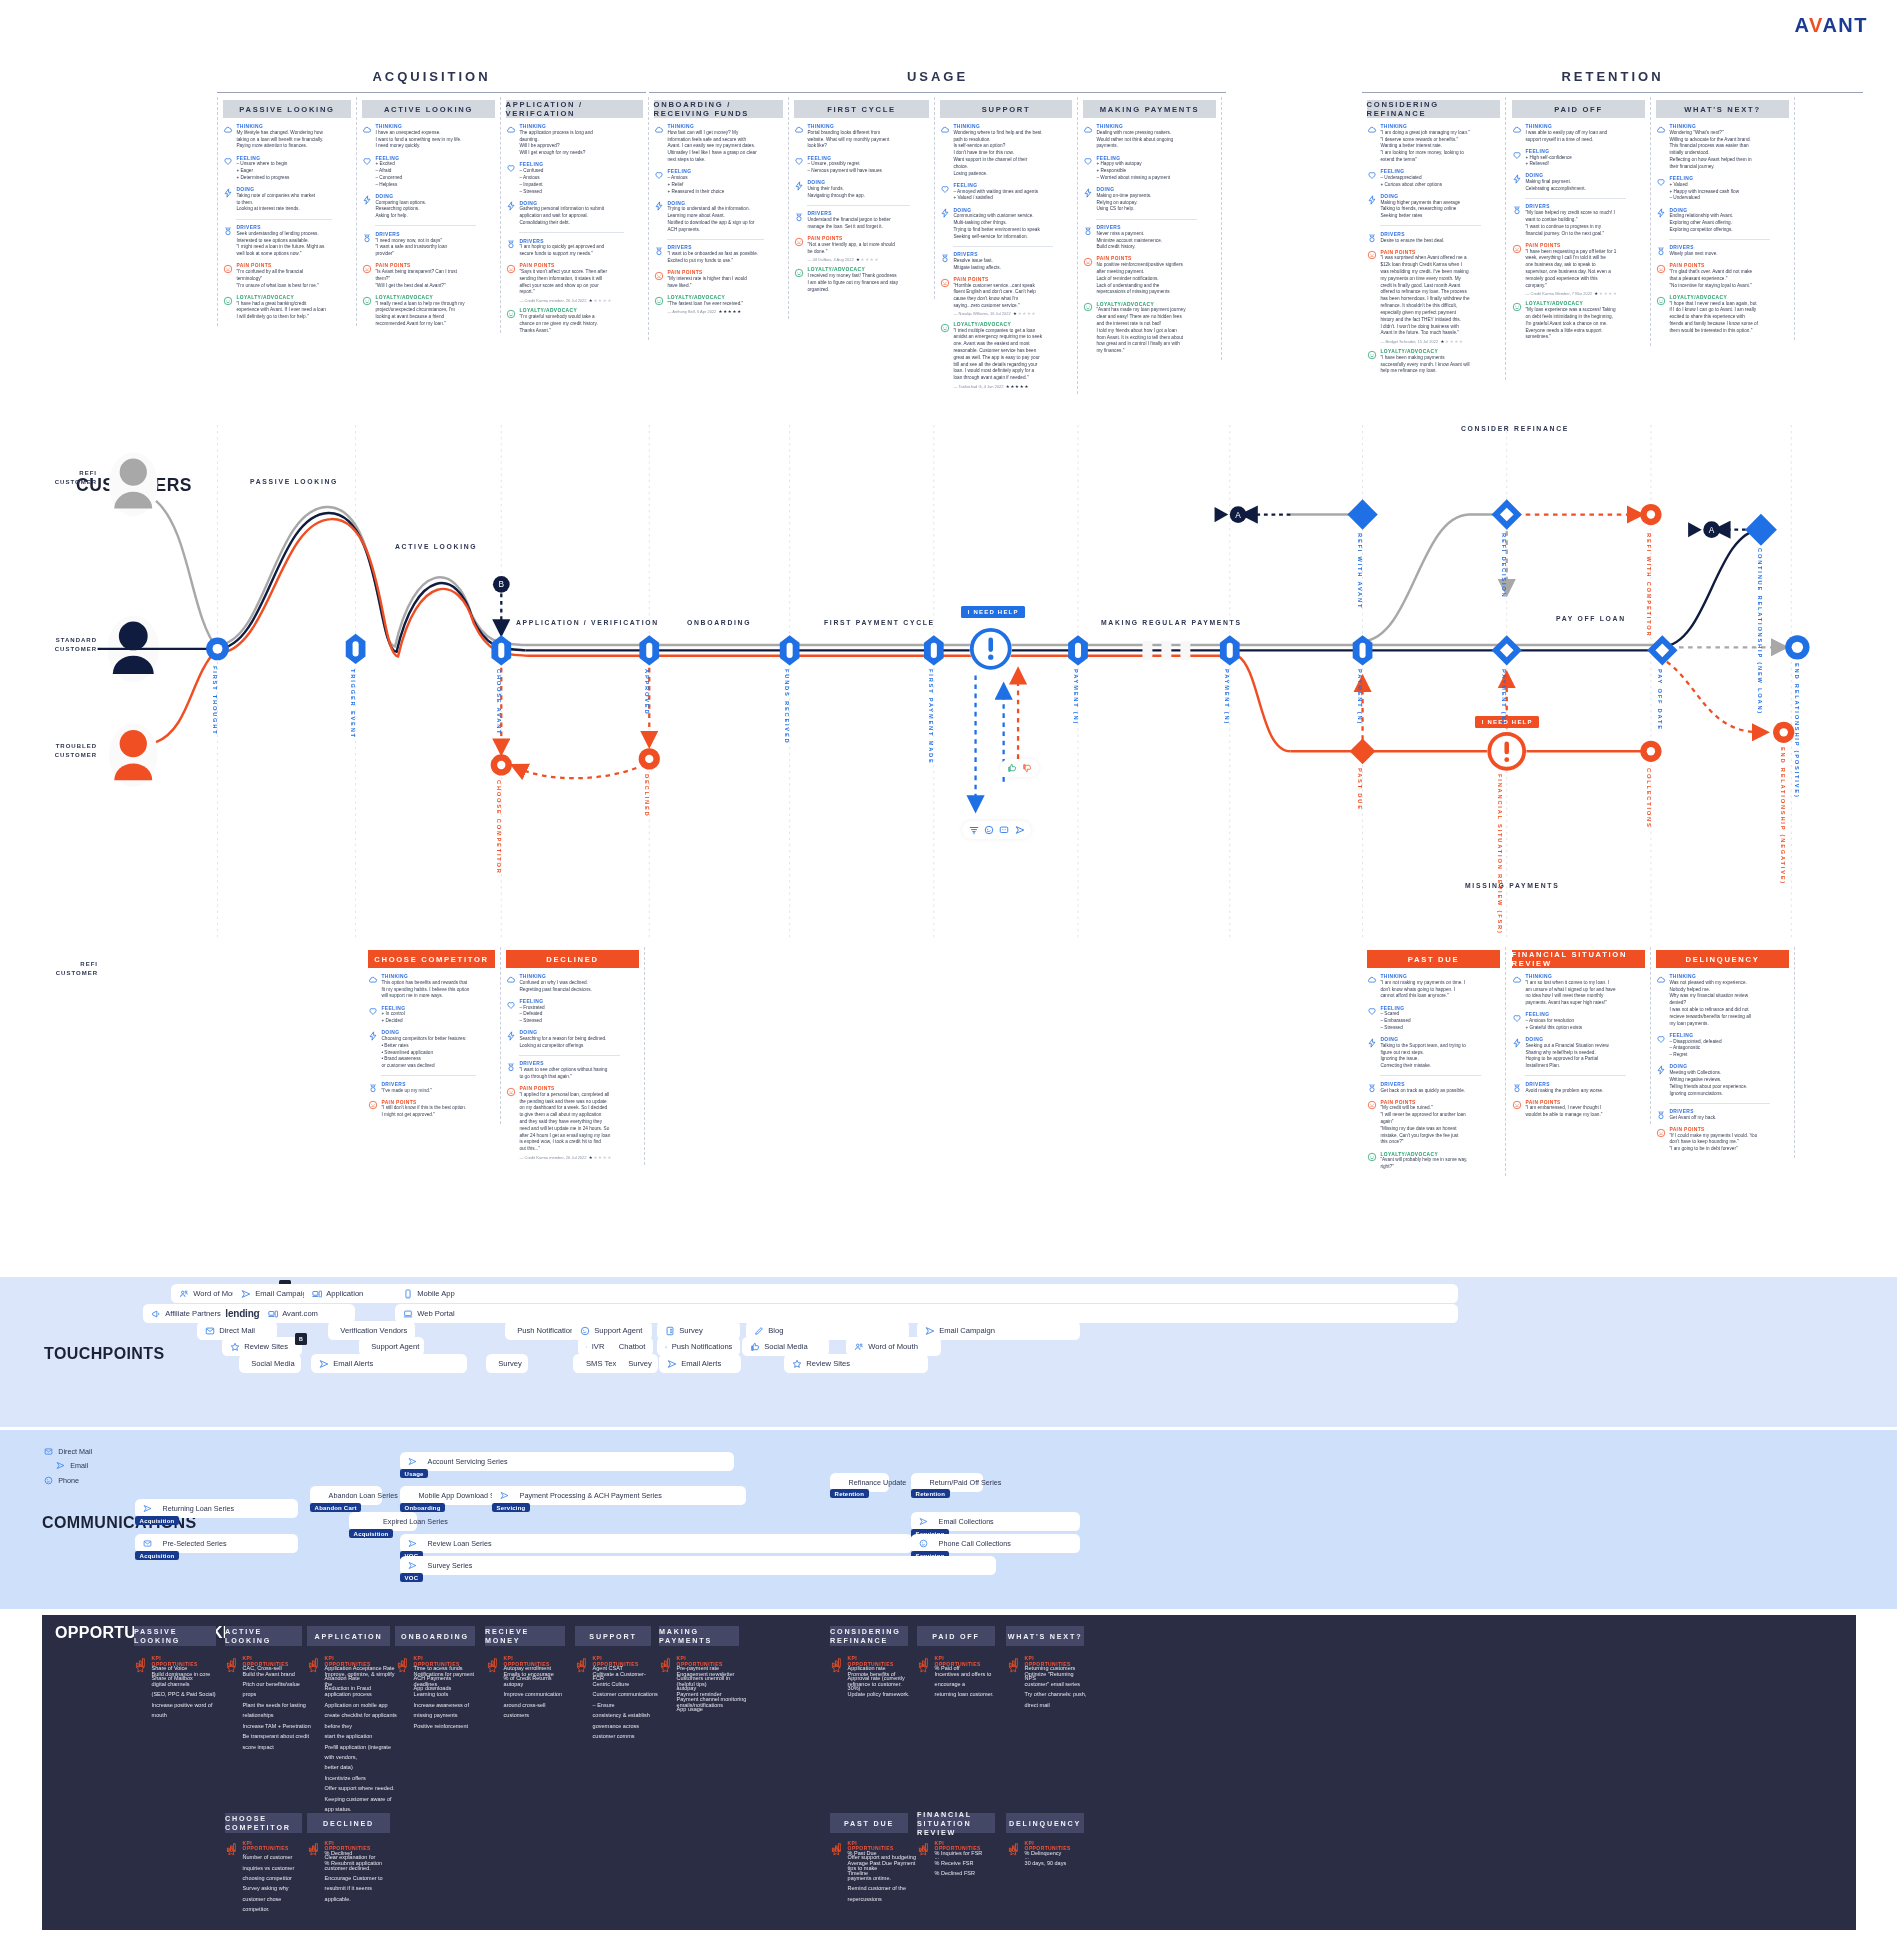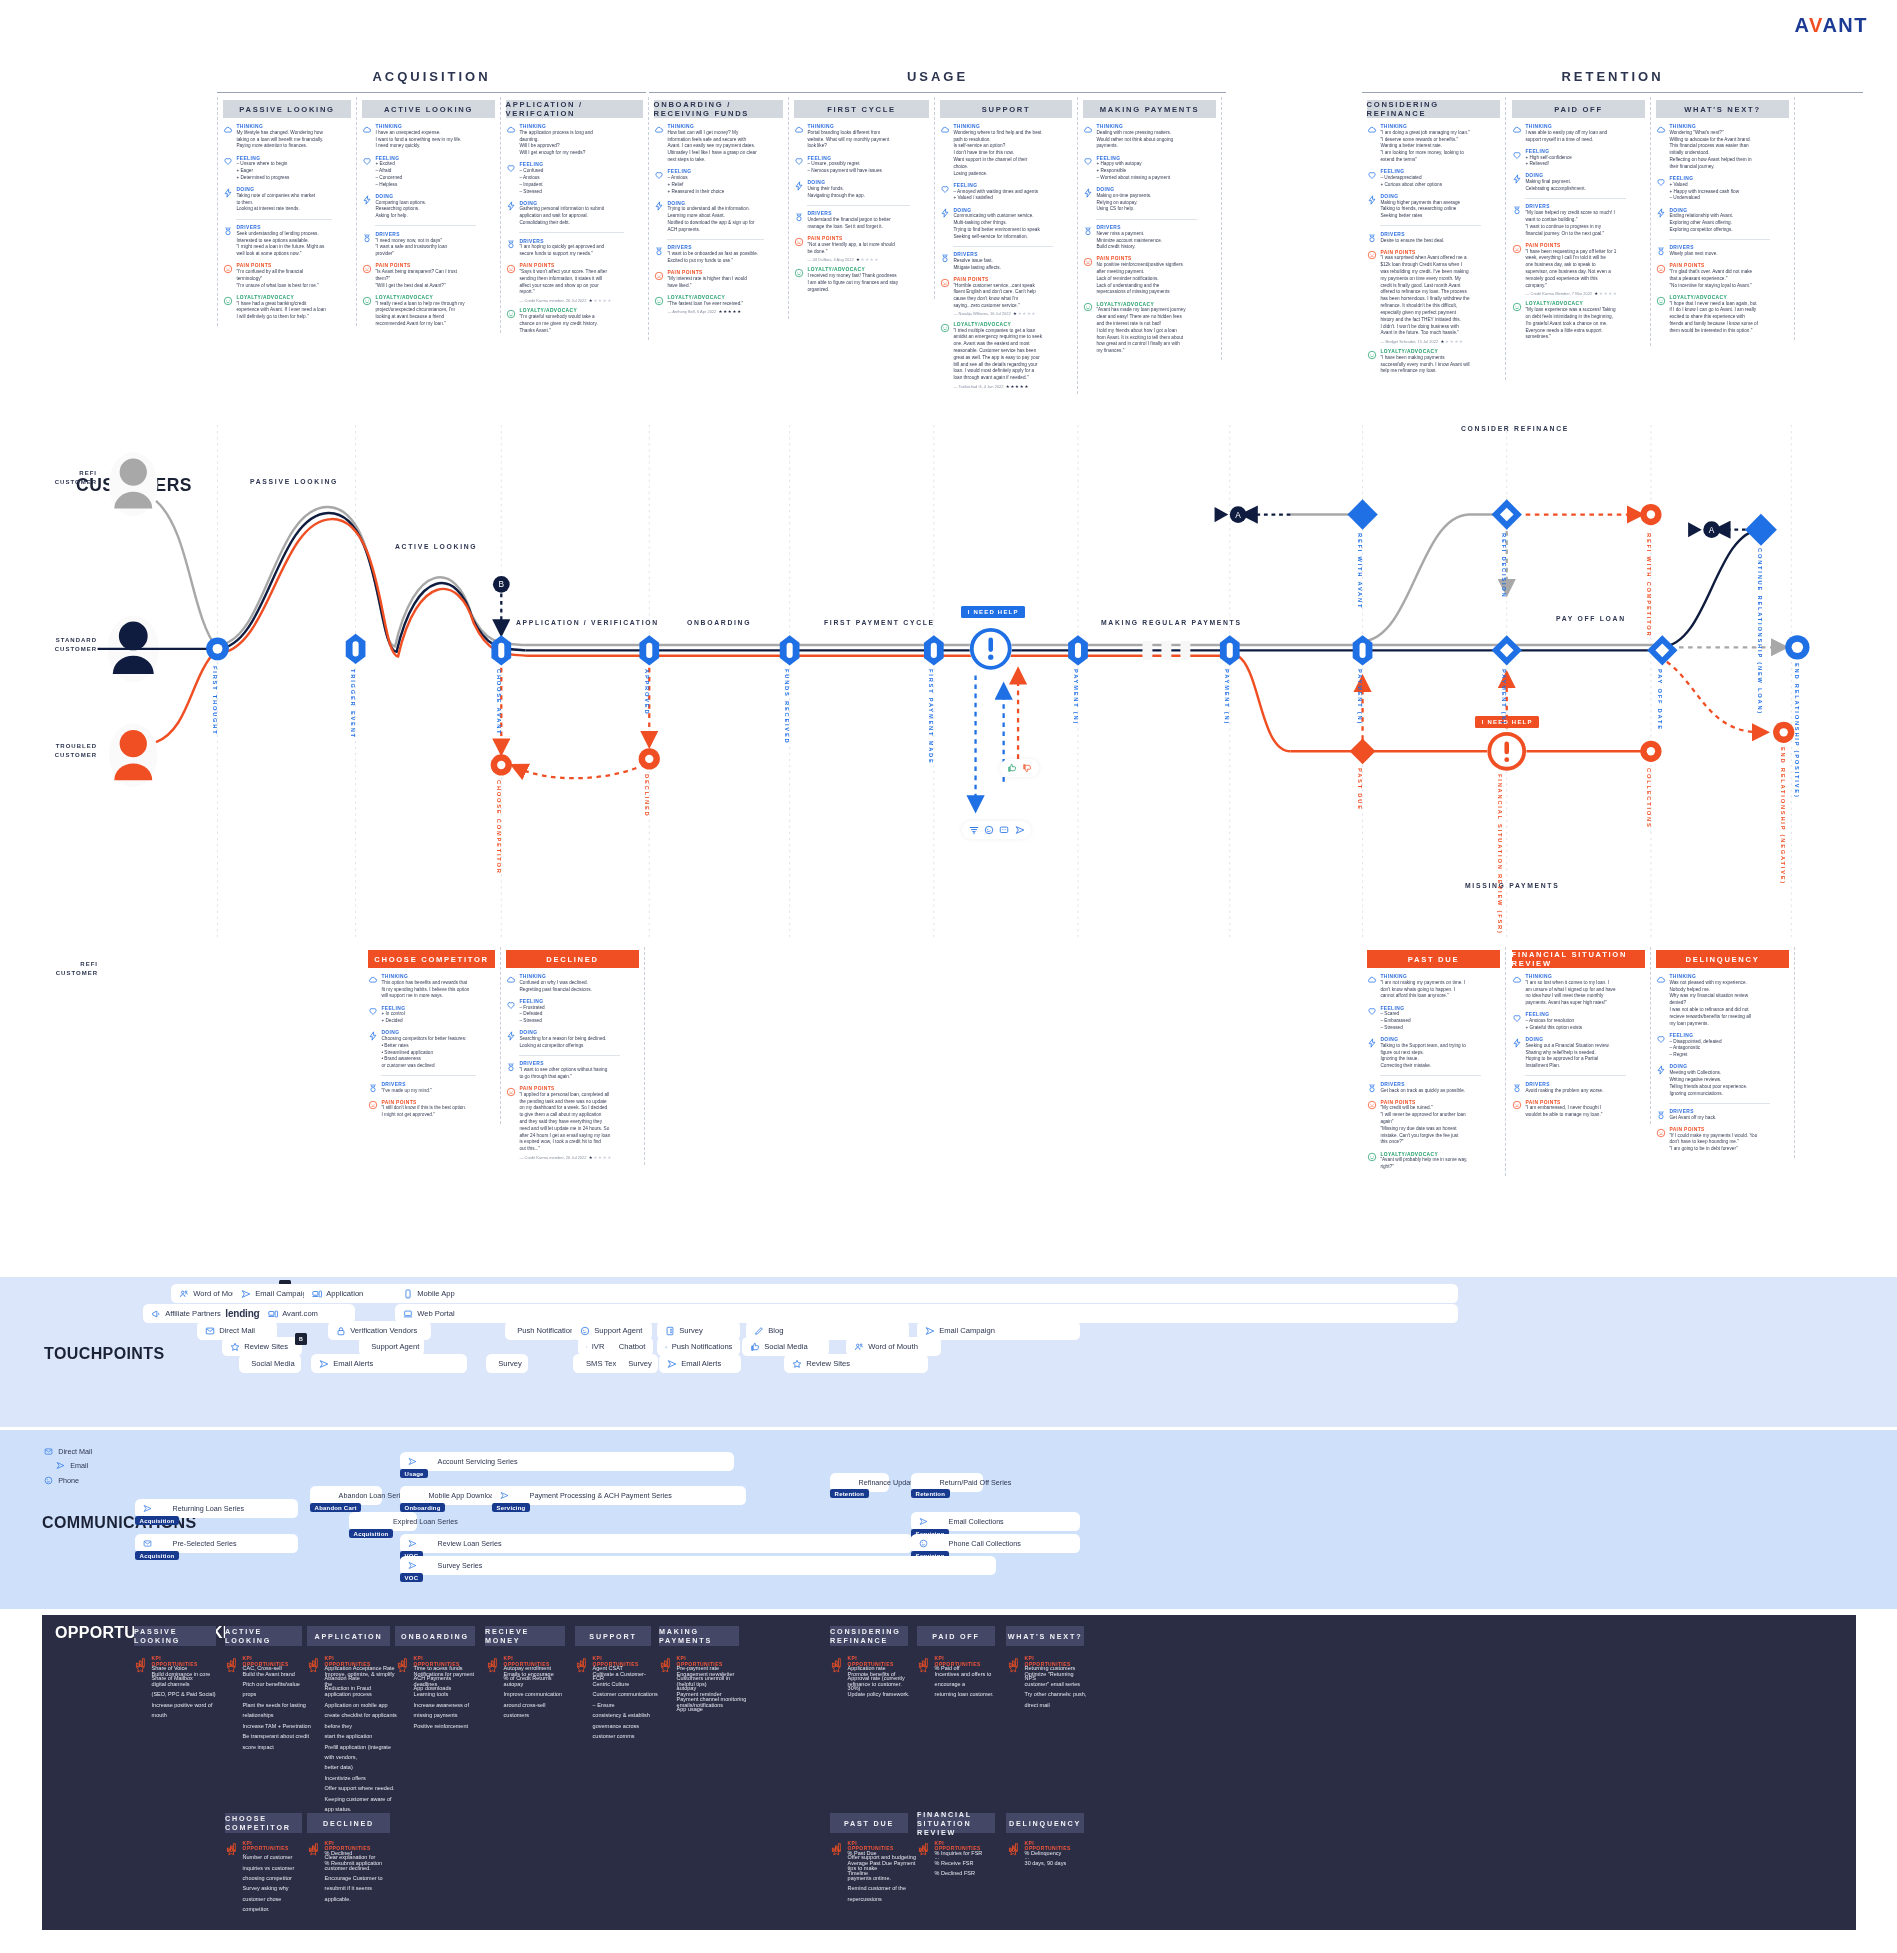--- a/index.html
+++ b/index.html
@@ -96,21 +96,21 @@
     position:absolute; width:12px; height:12px; background:#1b2236; color:#fff;
     font-size:5.3px; font-weight:700; border-radius:1.5px;
     display:flex; align-items:center; justify-content:center;
   }
   .lendingtree { font-size:10px; font-weight:700; color:#2c3450; letter-spacing:-0.2px; }
 
   
   .commzone { position:absolute; top:1430px; left:0; width:1898px; height:179px; background:#cfe0fb; }
   .cm {
     position:absolute; background:#fff; border-radius:5.3px; height:19px;
-    display:flex; align-items:center; gap:21px; padding:0 7.6px;
+    display:flex; align-items:center; gap:11px; padding:0 7.6px;
     font-size:7.2px; color:#2c3450; white-space:nowrap;
   }
   .cm-tag {
     position:absolute; background:#173a8f; color:#fff; font-size:6px; font-weight:700;
     border-radius:2.3px; padding:1.5px 4.6px; letter-spacing:0.2px;
   }
   .legend-item { position:absolute; display:flex; align-items:center; gap:5.3px; font-size:7.2px; color:#2c3450; }
 
   
   .oppzone { position:absolute; top:1615px; left:42px; width:1814px; height:315px; background:#2b2d44; }
@@ -2006,21 +2006,21 @@
       </svg>
       <span>Web Portal</span>
     </div>
     <div class="tp" style="left:197px;top:1321px;width:80px;">
       <svg class="ic" width="10" height="10" viewBox="0 0 24 24" fill="none" stroke="#1f6fe5" stroke-width="1.8">
         <rect x="3" y="5" width="18" height="14" rx="2"></rect>
         <path d="M4 7l8 6 8-6"></path>
       </svg>
       <span>Direct Mail</span>
     </div>
-    <div class="tp" style="left:328px;top:1321px;width:103px;">
+    <div class="tp" style="left:328px;top:1321px;width:87px;">
       <svg class="ic" width="10" height="10" viewBox="0 0 24 24" fill="none" stroke="#1f6fe5" stroke-width="1.8">
         <rect x="5" y="11" width="14" height="10" rx="2"></rect>
         <path d="M8 11V8a4 4 0 0 1 8 0v3"></path>
       </svg>
       <span>Verification Vendors</span>
     </div>
     <div class="tp" style="left:505px;top:1321px;width:72px;">
       <svg class="ic" width="10" height="10" viewBox="0 0 24 24" fill="none" stroke="#1f6fe5" stroke-width="1.8">
         <path d="M6 16V11a6 6 0 0 1 12 0v5l2 3H4z"></path>
         <path d="M10 21a2 2 0 0 0 4 0"></path>

